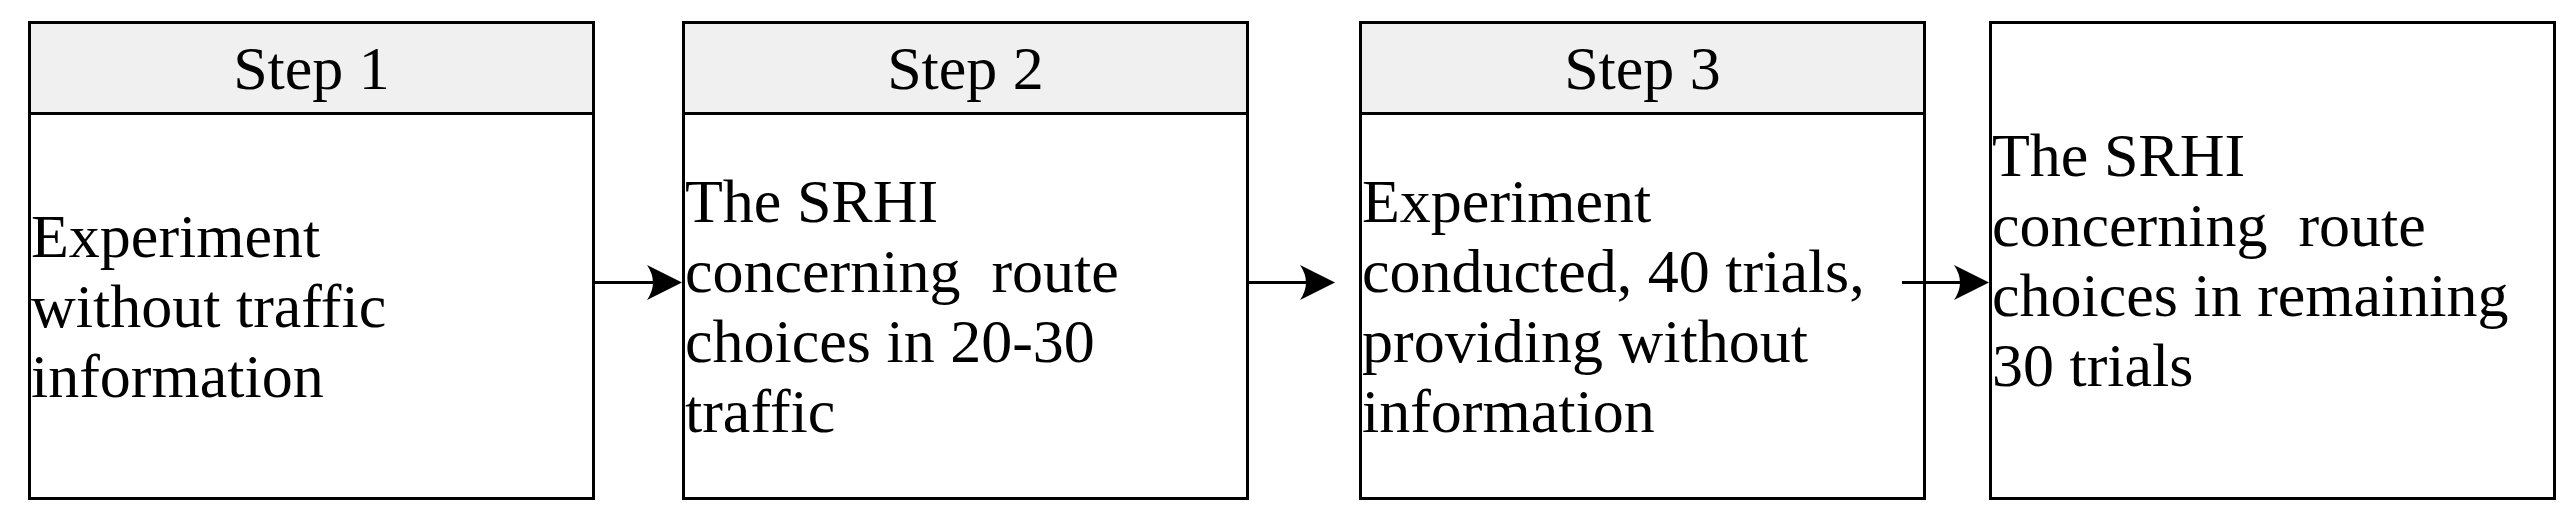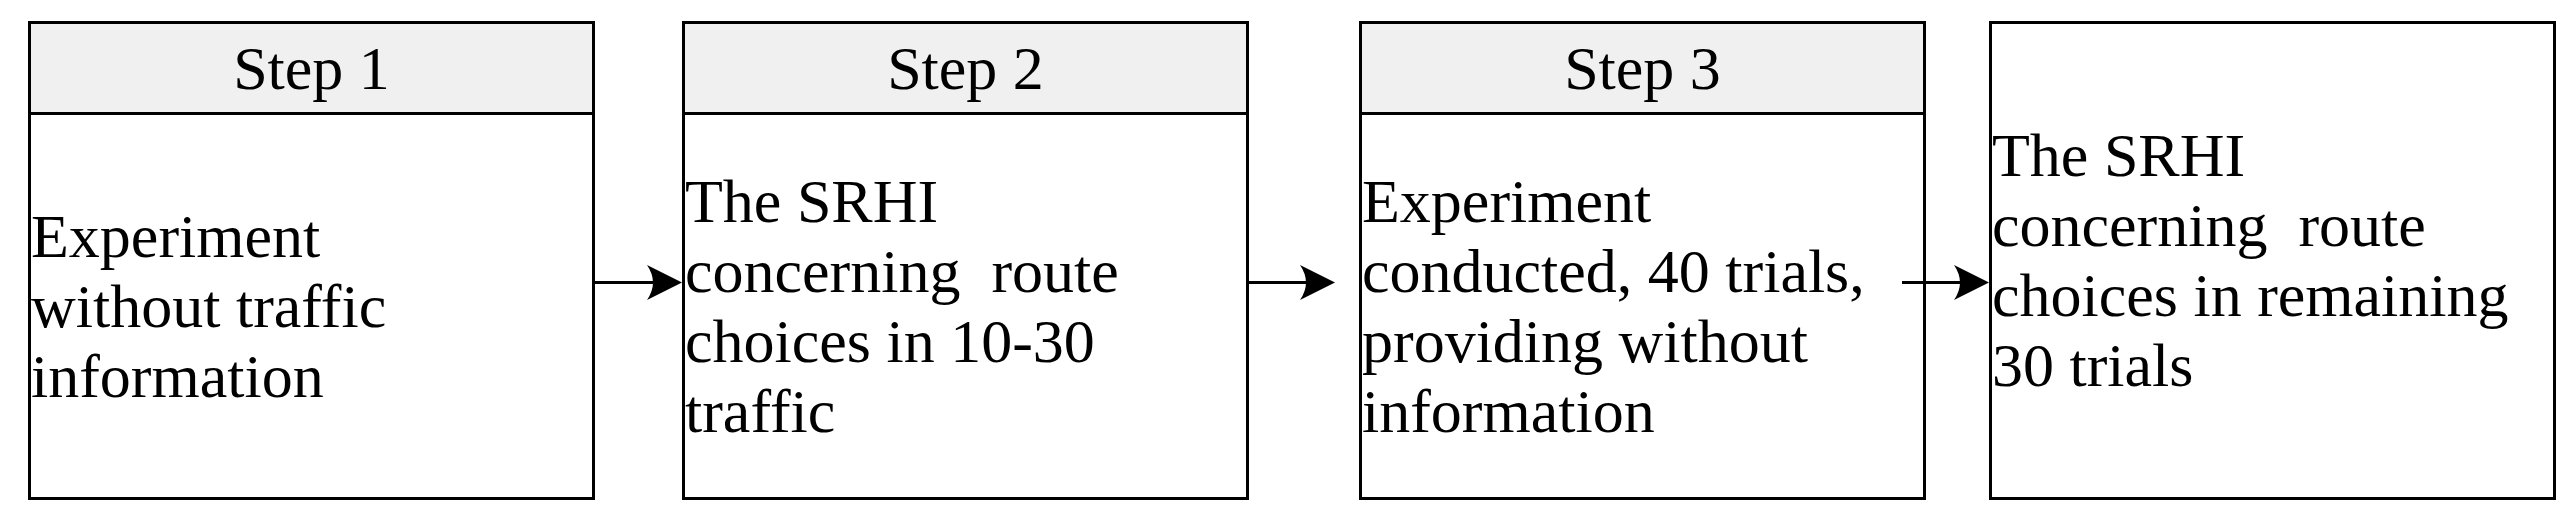--- a/index.html
+++ b/index.html
@@ -106,21 +106,21 @@
     </svg>
   </div>
 
   <div class="step-box" style="left:682px;">
     <div class="step-header">
       <span class="step-title">Step 2</span>
     </div>
     <div class="step-body">
       <span class="body-line">The SRHI</span>
       <span class="body-line">concerning  route</span>
-      <span class="body-line">choices in 10-30</span>
+      <span class="body-line">choices in 20-30</span>
       <span class="body-line">traffic</span>
     </div>
   </div>
 
   <div class="flow-arrow" style="left:1249px; width:86px;">
     <div class="arrow-line"></div>
     <svg class="arrow-head" viewBox="0 0 44 44" xmlns="http://www.w3.org/2000/svg">
       <path d="M0,0 Q15,22 0,44 L44,22 Z"></path>
     </svg>
   </div>

